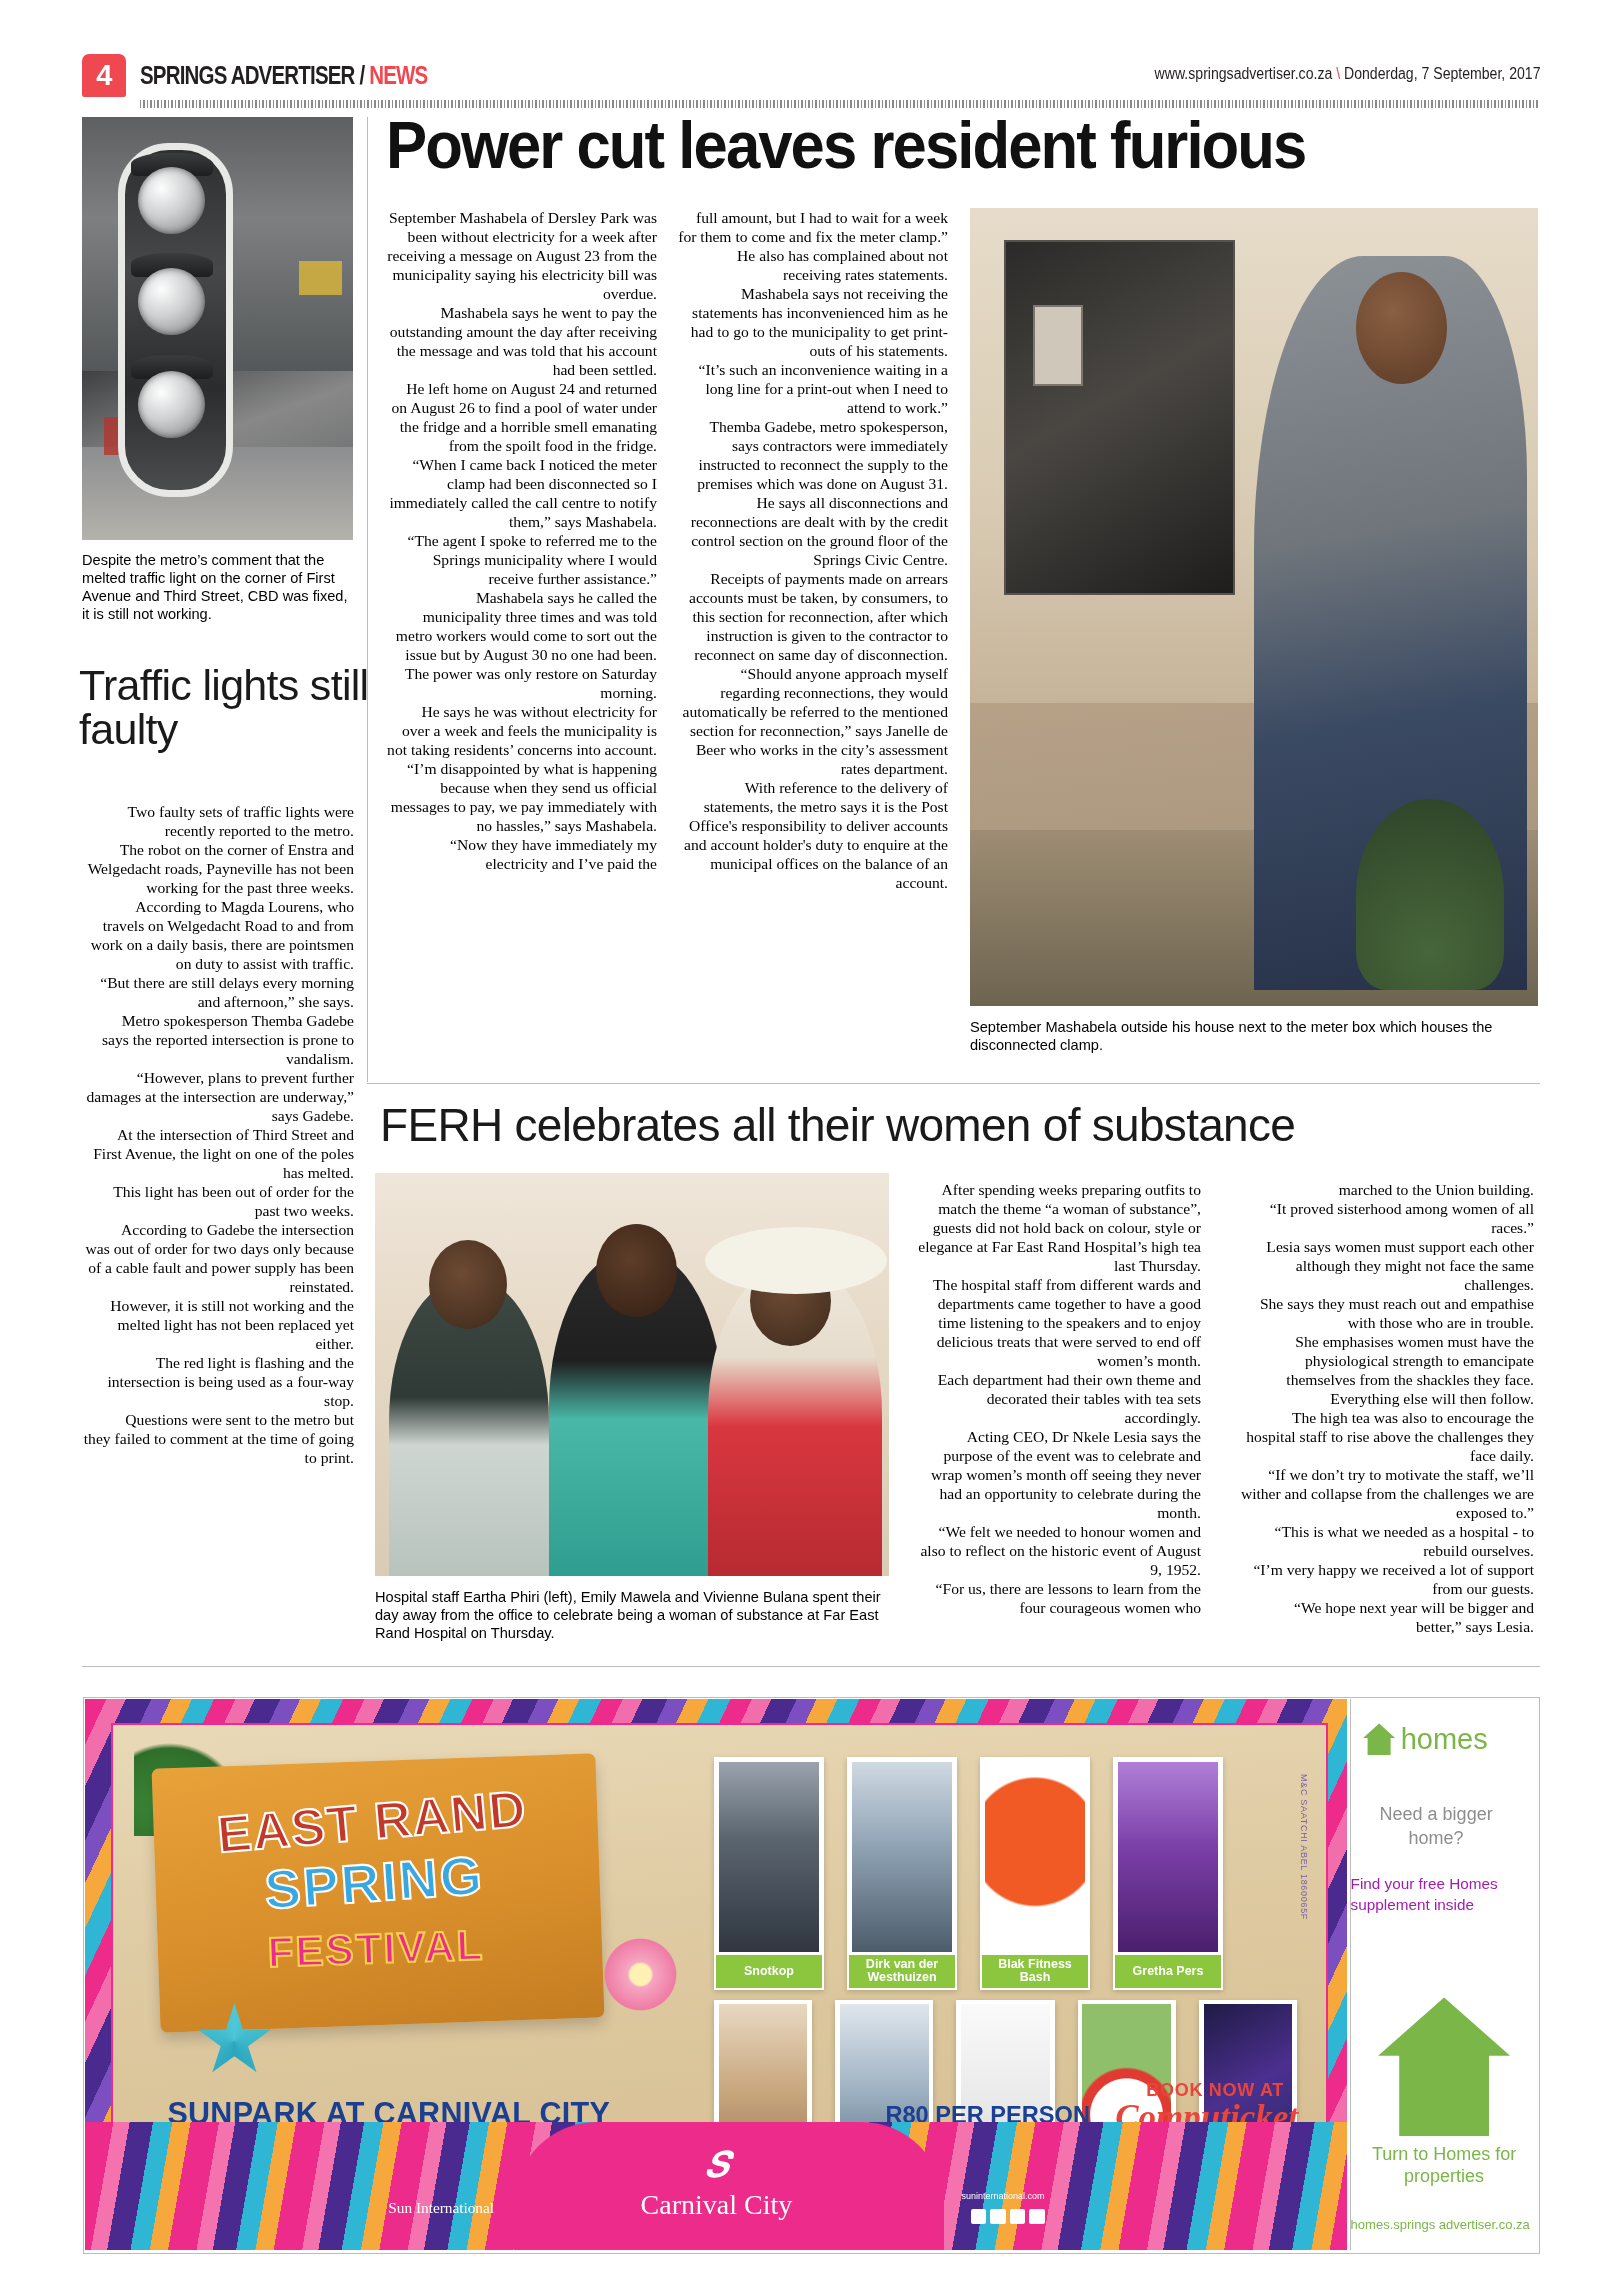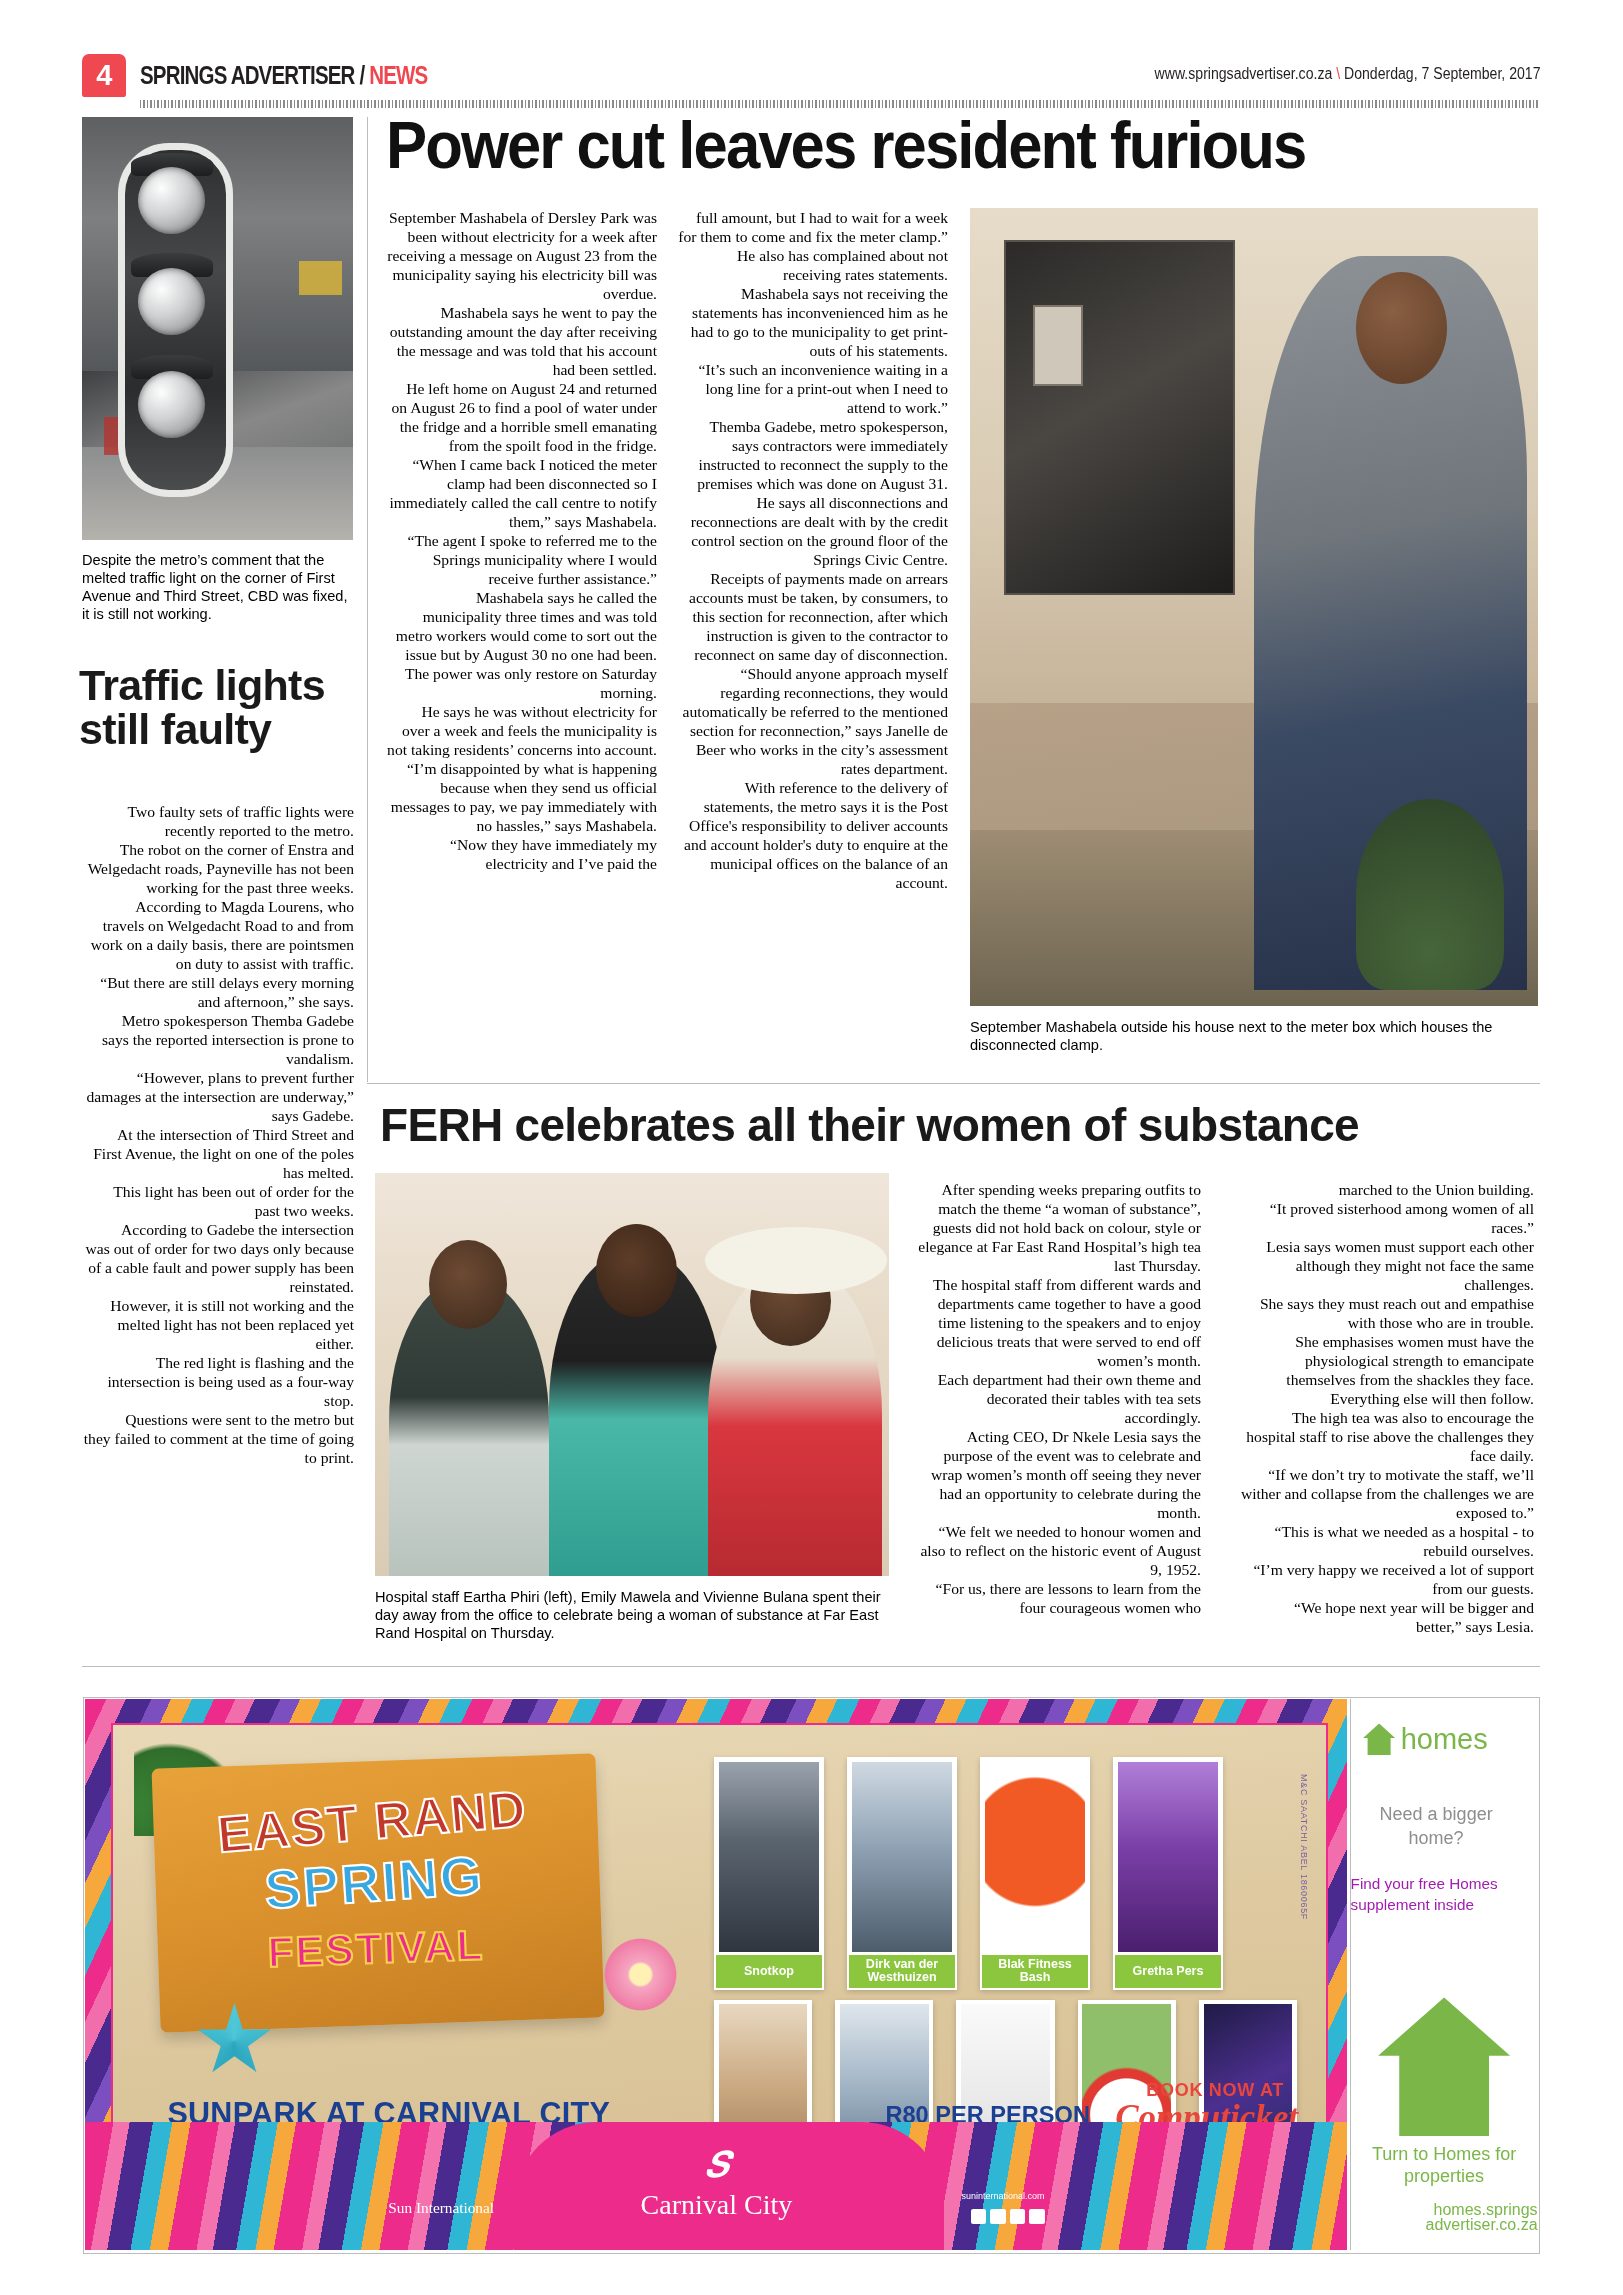--- a/index.html
+++ b/index.html
@@ -26,21 +26,21 @@
   .vrule{position:absolute;width:1.4px;background:#bcbcbc;}
   .hrule{position:absolute;height:1.4px;background:#bcbcbc;}
 
   
   .body-col{font-family:"Liberation Serif",serif;font-size:15.6px;line-height:19px;
             color:#000;text-align:right;}
   .body-col p{margin:0;text-indent:15.3px;}
   .body-col p.first{text-indent:0;}
   .caption{font-family:"Liberation Sans",sans-serif;font-size:14.6px;line-height:18px;color:#000;}
 
-  .kicker-head{font-family:"Liberation Sans",sans-serif;font-weight:bold;color:#1a1a1a;}
+  .kicker-head{font-family:"Liberation Sans",sans-serif;font-weight:normal;color:#1a1a1a;}
 
   
   .photo{position:absolute;overflow:hidden;background:#cfcfcf;}
 
   
   .ph-traffic{background:linear-gradient(160deg,#4b4d4f 0%,#6d6f70 22%,#3c3e40 48%,#888 70%,#5c5e60 100%);}
   .tl-box{position:absolute;left:36px;top:26px;width:101px;height:340px;border:7px solid #e8e8e6;
           border-radius:51px;background:linear-gradient(180deg,#2e2f30,#46484a 35%,#2b2c2d 70%,#4a4c4e);}
   .tl-lamp{position:absolute;left:12.5px;width:67px;height:67px;border-radius:50%;
            background:radial-gradient(circle at 35% 32%,#fdfdfd 0%,#cfd1d2 42%,#7b7d7f 100%);
@@ -143,22 +143,22 @@
      clip-path:polygon(50% 0,100% 45%,86% 45%,86% 100%,14% 100%,14% 45%,0 45%);}
   .homes-logo .hl-tx{font-family:"Liberation Sans",sans-serif;font-size:29px;color:#7ab648;}
   .rail-l1{position:absolute;left:0;right:16px;top:104px;text-align:center;
      font-family:"Liberation Sans",sans-serif;font-size:18px;color:#8e8e8e;line-height:23.6px;}
   .rail-l2{position:absolute;left:0;right:0;top:174px;text-align:left;
      font-family:"Liberation Sans",sans-serif;font-size:15.3px;color:#a21caf;line-height:21px;}
   .rail-house{position:absolute;left:50%;transform:translateX(-50%);top:298px;width:132px;height:139px;
      background:#7ab648;clip-path:polygon(50% 0,100% 42%,84% 42%,84% 100%,16% 100%,16% 42%,0 42%);}
   .rail-l3{position:absolute;left:0;right:0;top:444px;text-align:center;
      font-family:"Liberation Sans",sans-serif;font-size:18px;color:#7ab648;line-height:22px;}
-  .rail-foot{position:absolute;left:0;right:0;bottom:18px;text-align:right;
-     font-family:"Liberation Sans",sans-serif;font-size:16px;color:#7ab648;line-height:15.3px;}
+  .rail-foot{position:absolute;left:0;right:0;bottom:18px;text-align:left;
+     font-family:"Liberation Sans",sans-serif;font-size:13px;color:#7ab648;line-height:15.3px;}
 </style>
 </head>
 <body>
 
 <div class="page">
 
   <div class="masthead">
     <div class="pagenum">4</div>
     <div class="mast-title">
       <span>SPRINGS ADVERTISER /</span>

